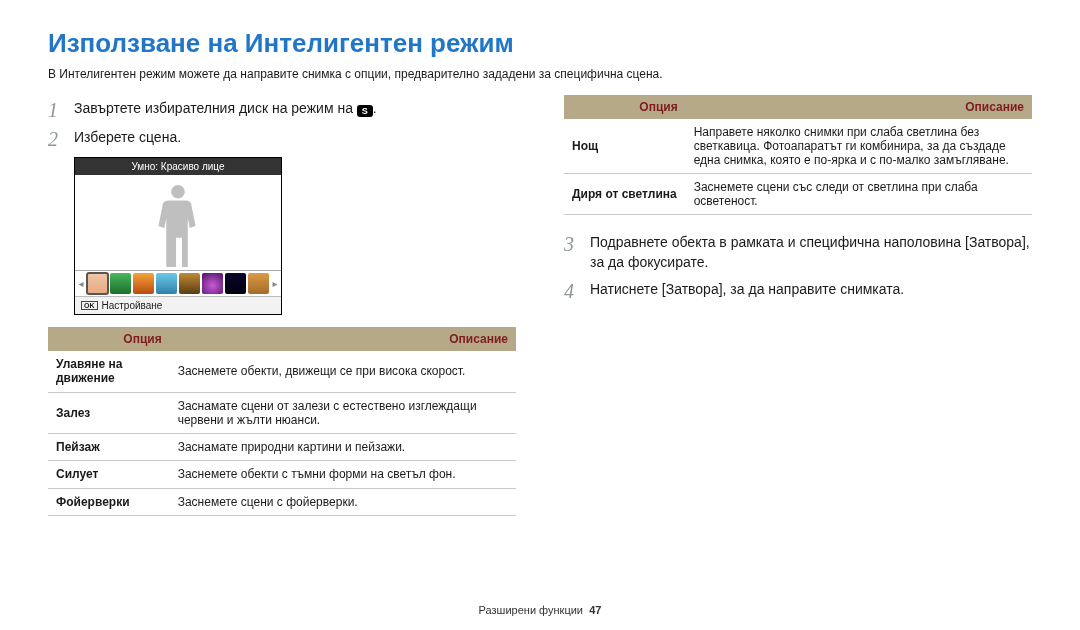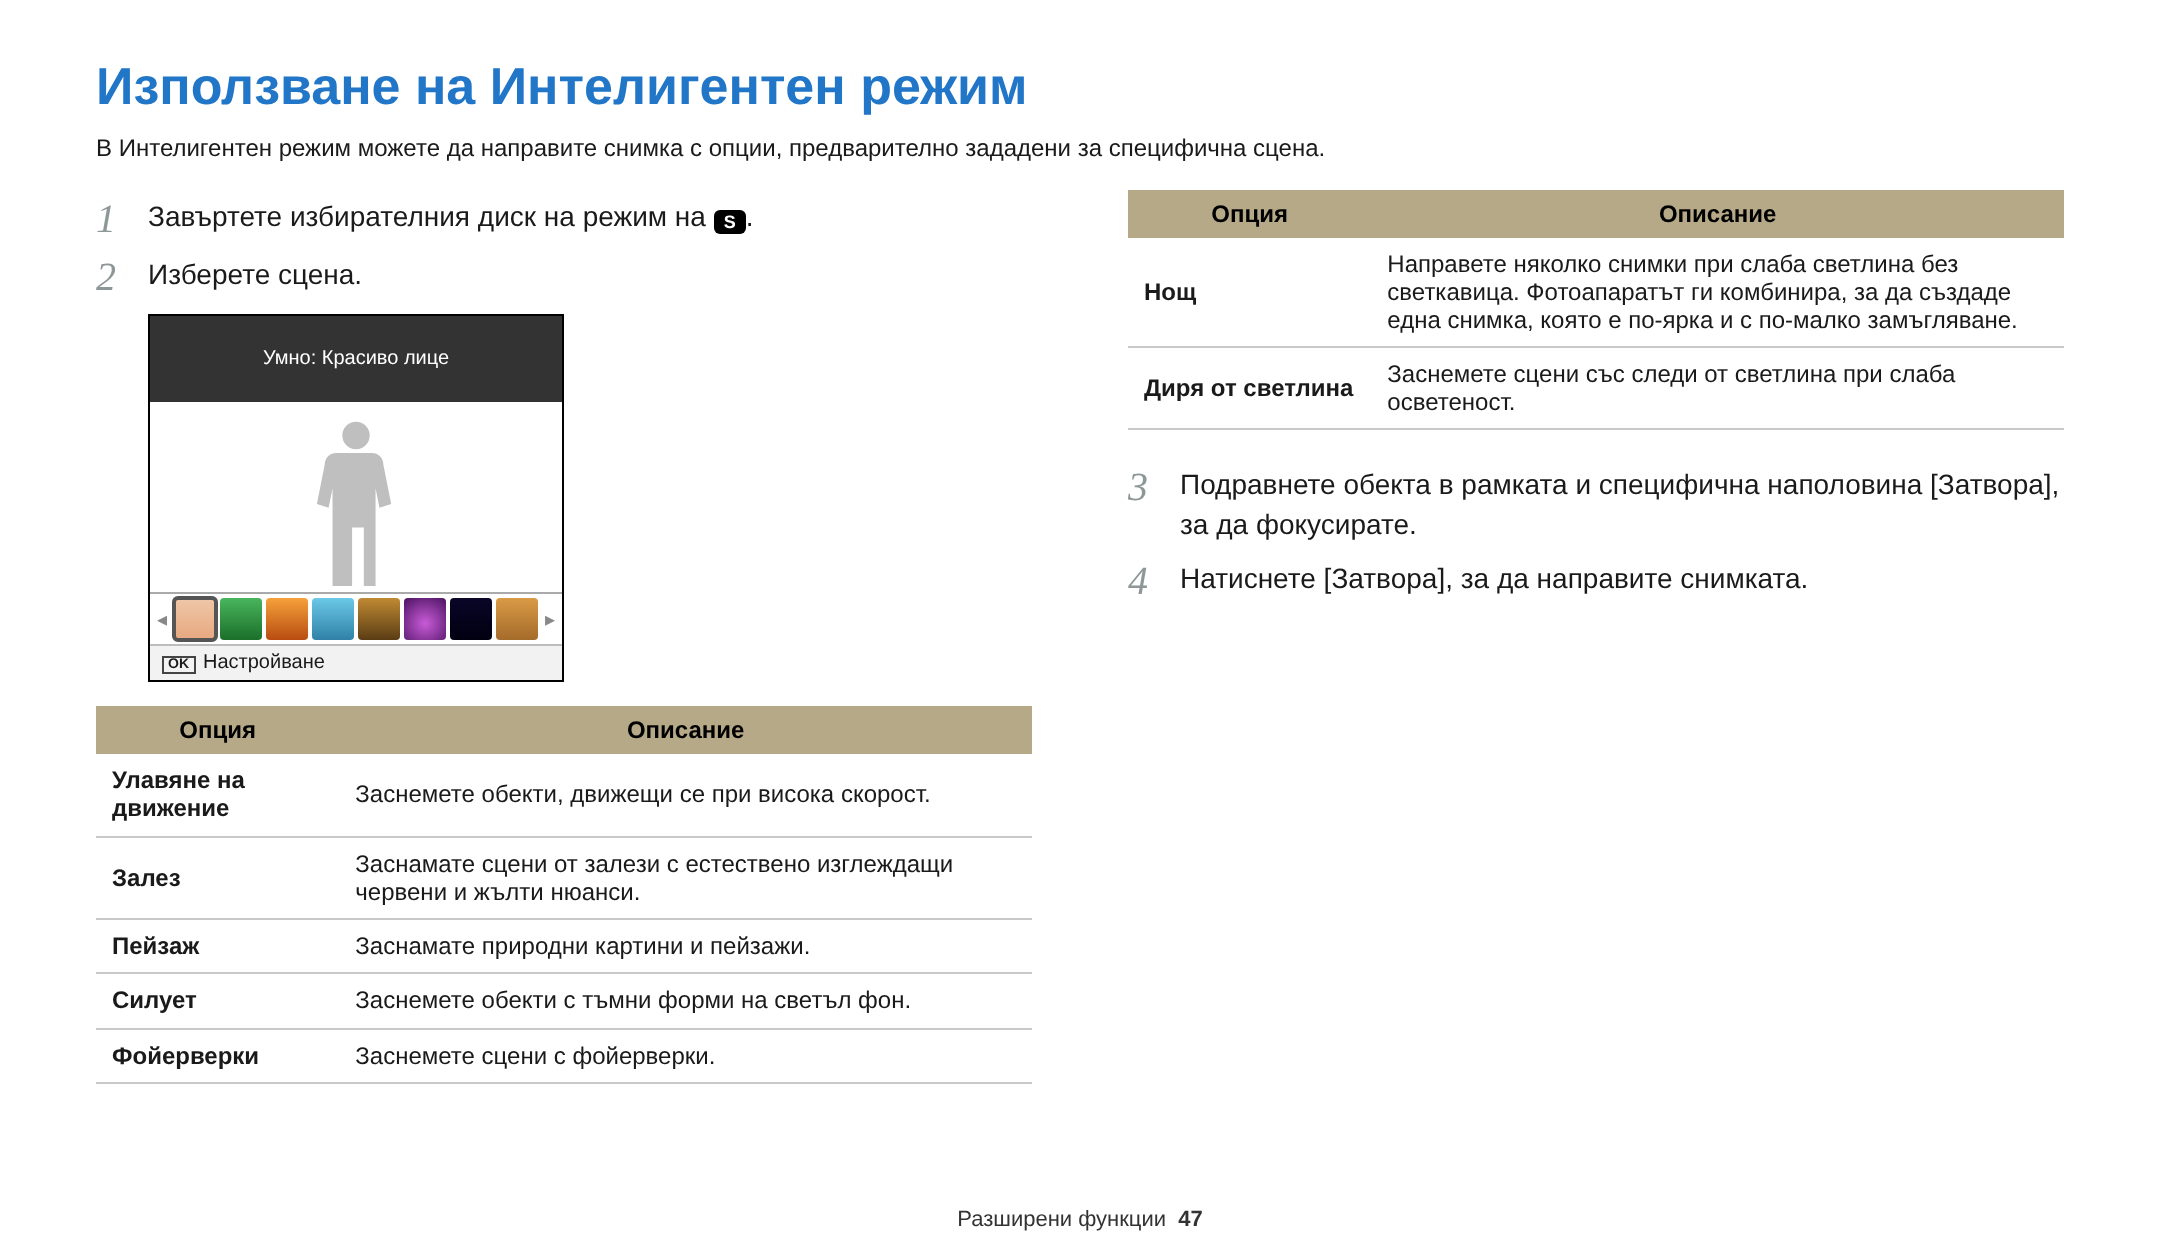--- a/index.html
+++ b/index.html
@@ -76,21 +76,21 @@
     border: 1px solid #000;
     background: #fff;
     width: 208px;
     box-sizing: border-box;
   }
   .screen-top {
     background: #333;
     color: #fff;
     font-size: 10px;
     text-align: center;
-    padding: 16px 0;
+    padding: 3px 0;
   }
   .screen-body {
     height: 95px;
     position: relative;
     background: #fff;
   }
   .silhouette {
     position: absolute;
     left: 50%;
     top: 6px;
@@ -120,41 +120,41 @@
     border-radius: 2px;
     box-sizing: border-box;
   }
   .thumb.sel { outline: 2px solid #555; outline-offset: -1px; }
   .screen-foot {
     font-size: 10px;
     padding: 3px 6px;
     background: #f2f2f2;
     border-top: 1px solid #bdbdbd;
     display: flex;
-    align-items: flex-end;
+    align-items: center;
     gap: 4px;
   }
   .ok-box {
     border: 1px solid #444;
     font-size: 7px;
     padding: 0 2px;
     font-weight: 700;
   }
 
   
   table.opt {
     border-collapse: collapse;
     width: 100%;
     margin-top: 12px;
     font-size: 12px;
   }
   table.opt th {
     background: #b6a987;
-    color: #000000;
-    text-align: center;
+    color: #7f1d1d;
+    text-align: right;
     padding: 5px 8px;
     font-weight: 700;
   }
   table.opt td {
     padding: 6px 8px;
     border-bottom: 1px solid #c9c9c9;
     vertical-align: middle;
   }
   table.opt td.name {
     font-weight: 700;

